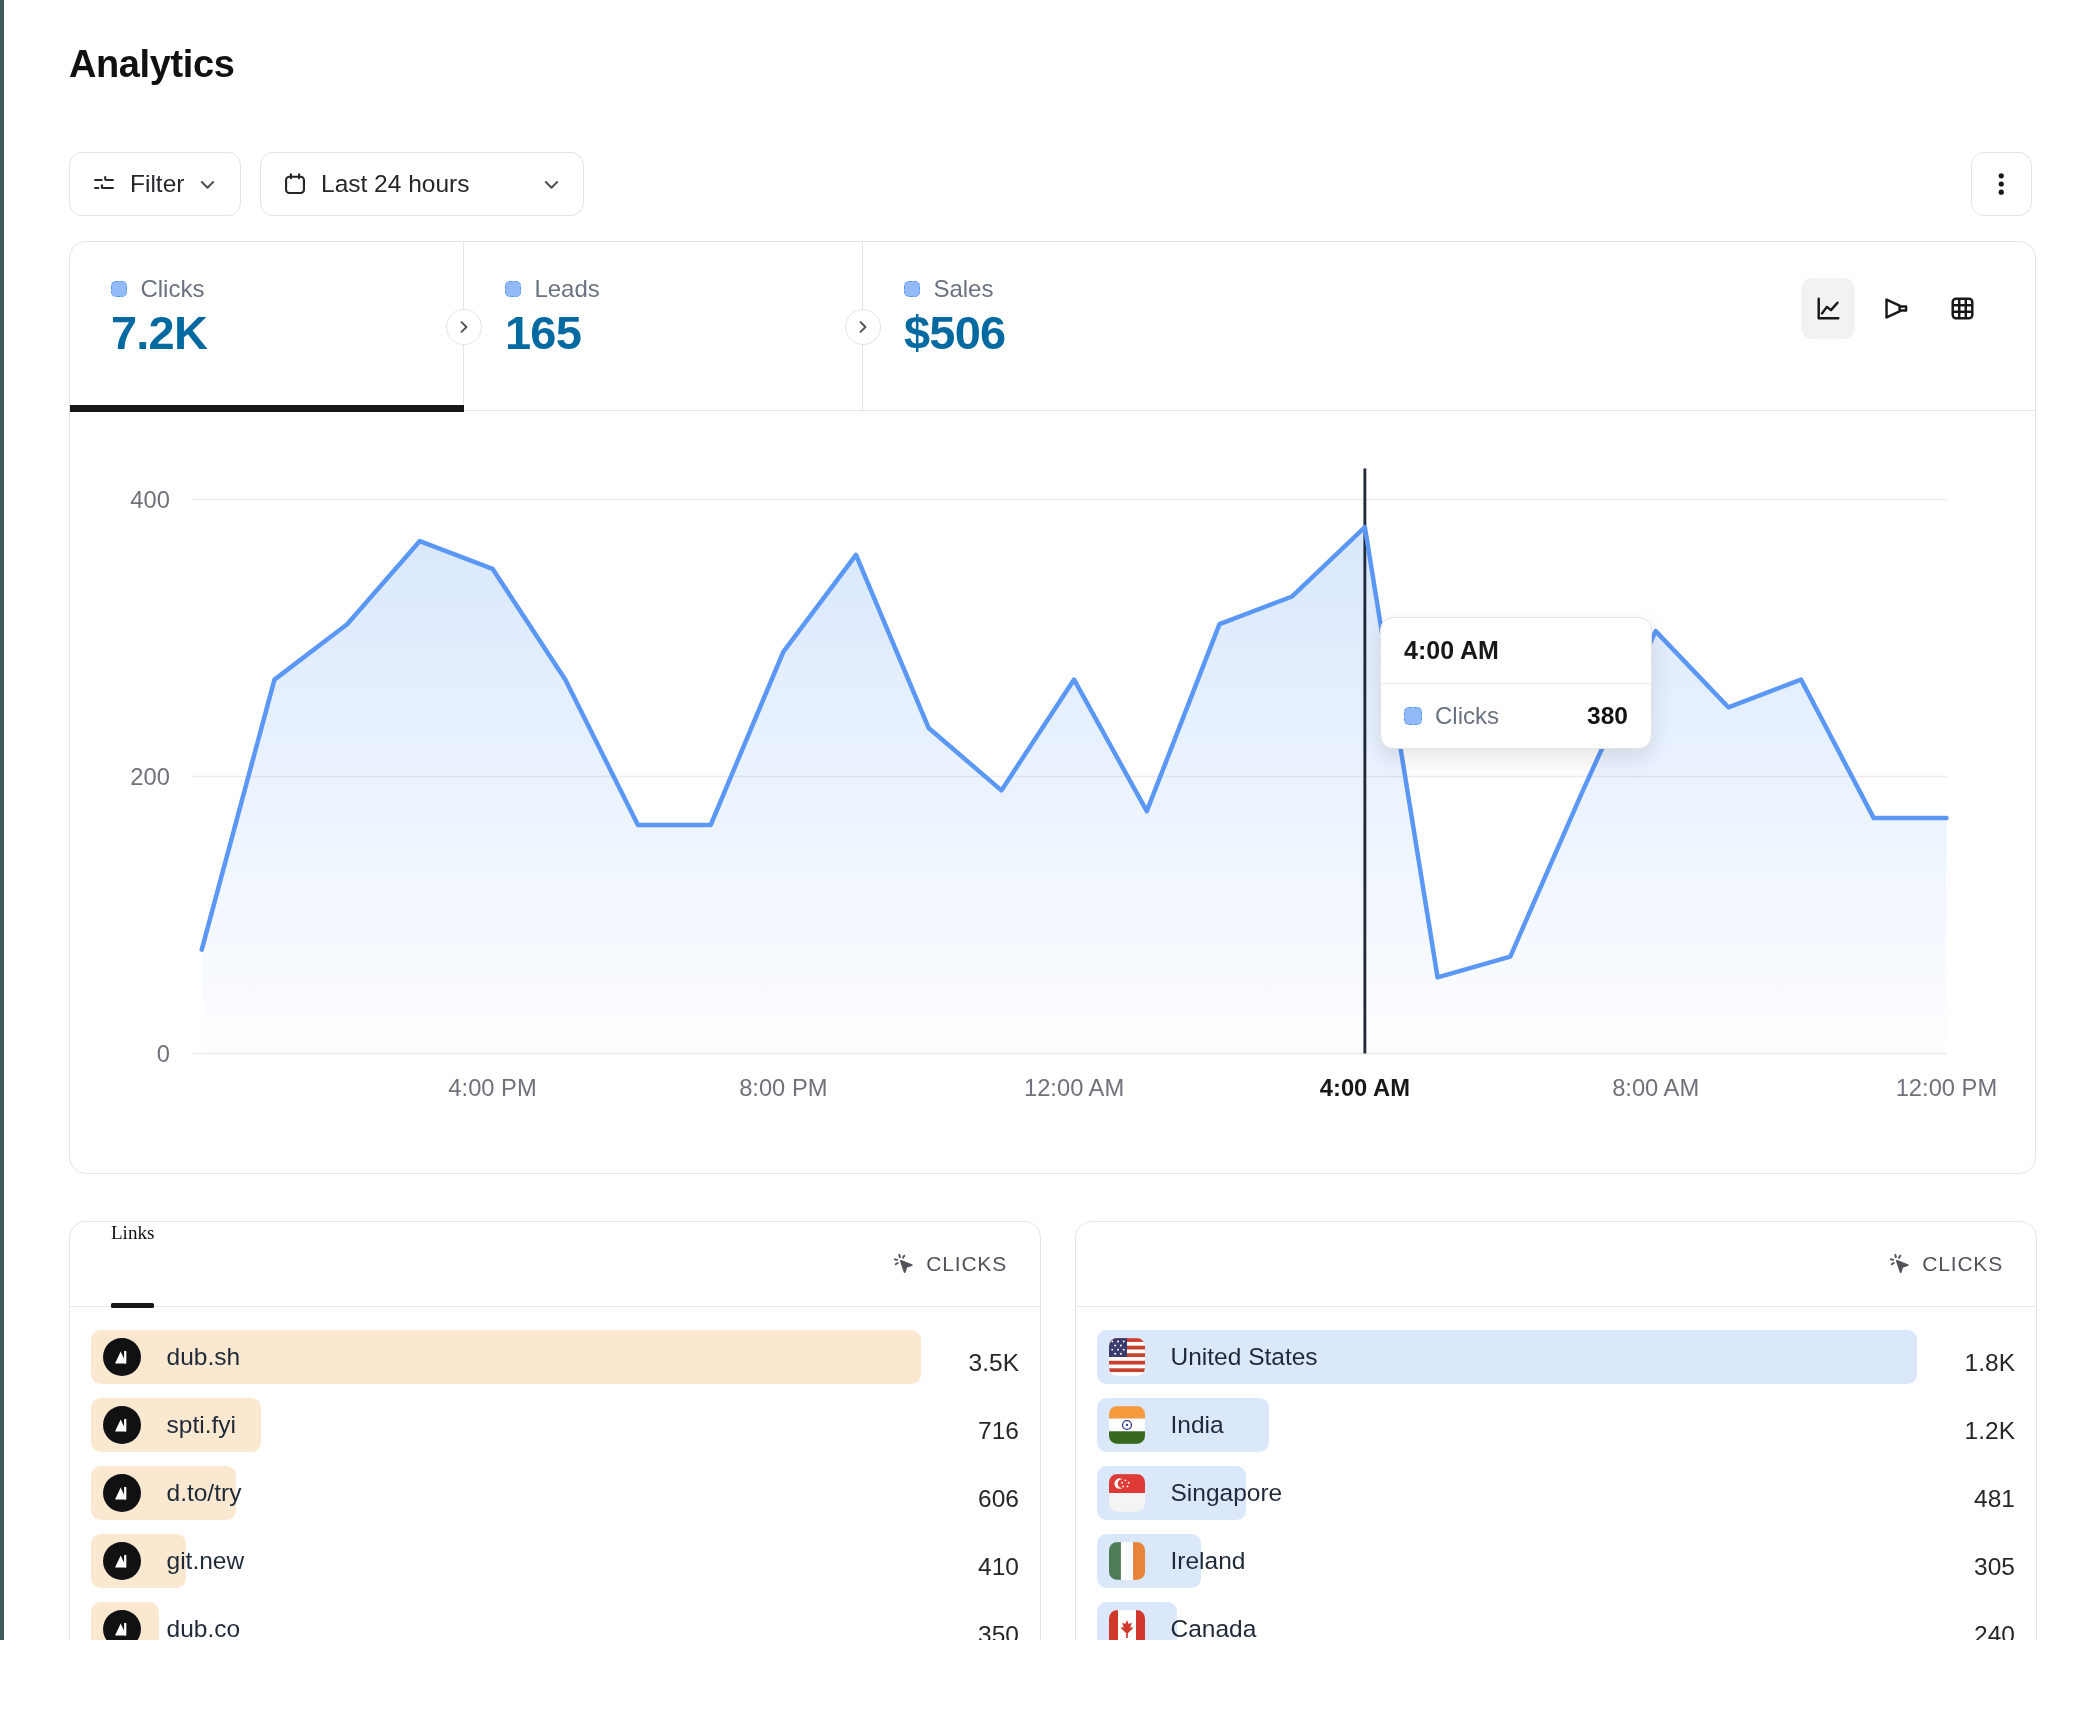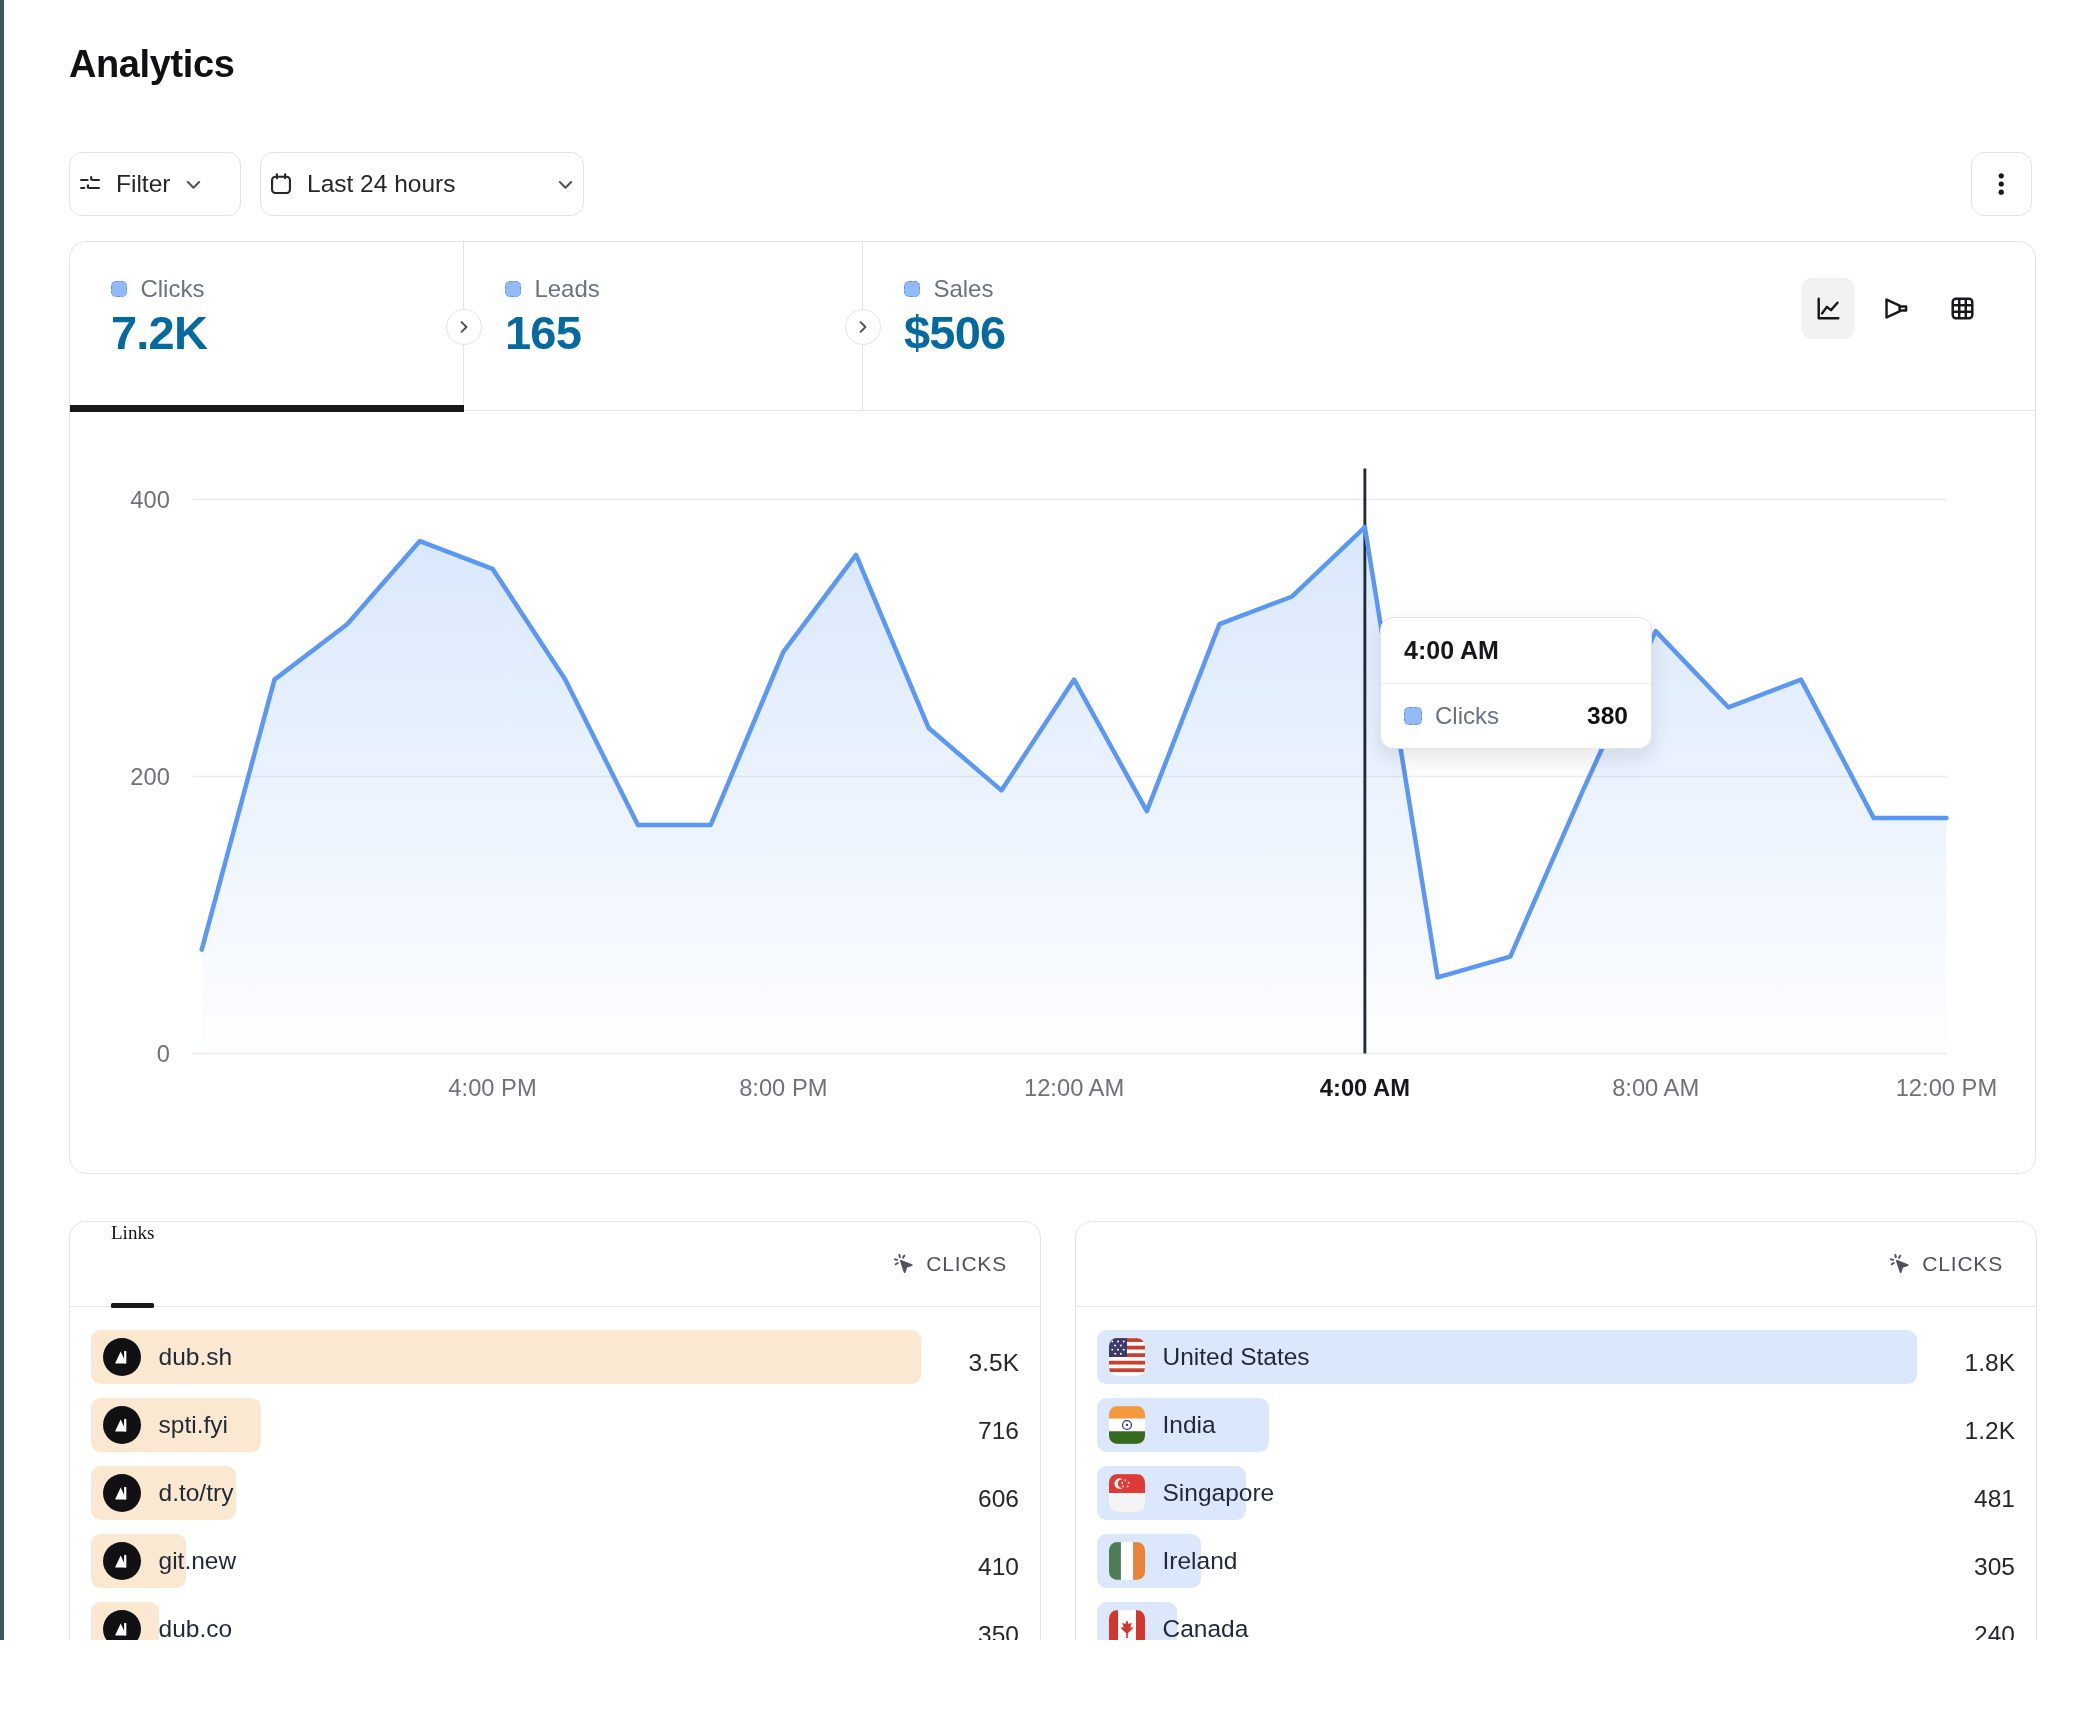--- a/index.html
+++ b/index.html
@@ -3,21 +3,21 @@
 <meta charset="utf-8">
 <style>
   * { margin:0; padding:0; box-sizing:border-box; }
   body { background:#fff; font-family:"Liberation Sans","DejaVu Sans",sans-serif; color:#18181b; }
   .screen { position:relative; width:2096px; height:1640px; background:#ffffff; overflow:hidden; }
   .edge-accent { position:absolute; left:0; top:0; width:4.1px; height:100%; background:#3e5a5c; }
 
   .page-title { position:absolute; left:69px; top:43px; font-size:38px; font-weight:700; color:#111113; letter-spacing:-0.4px; }
 
   
-  .btn { position:absolute; top:152px; height:64px; border:1.6px solid #e4e4e7; border-radius:13px; background:#fff; display:flex; align-items:center; gap:13px; padding:0 7px; font-size:24.5px; color:#26262b; cursor:pointer; }
+  .btn { position:absolute; top:152px; height:64px; border:1.6px solid #e4e4e7; border-radius:13px; background:#fff; display:flex; align-items:center; gap:13px; padding:0 21px; font-size:24.5px; color:#26262b; cursor:pointer; }
   .btn-filter { left:69px; width:172px; }
   .btn-date { left:260px; width:324px; }
   .btn-date .spacer { flex:1; }
   .btn-kebab { left:1971px; width:61px; justify-content:center; padding:0; }
   .icon { display:inline-flex; align-items:center; justify-content:center; flex:none; }
 
   
   .card { position:absolute; background:#fff; border:1.6px solid #e4e4e7; border-radius:16.4px; }
   .main-card { left:69px; top:241px; width:1967px; height:933px; }
 
@@ -55,21 +55,21 @@
   .panel-tabs { display:flex; gap:43px; height:100%; align-items:center; }
   .panel-tab { position:relative; height:100%; display:flex; align-items:flex-start; font-size:19px; color:#a1a1aa; cursor:pointer;font-family:Liberation Serif, serif; }
   .panel-tab.active { color:#111113; font-weight:500; }
   .panel-tab.active .tab-underline { position:absolute; left:0; bottom:-1.6px; width:100%; height:4.9px; background:#171717; border-radius:1.6px; }
   .metric-head { margin-left:auto; display:flex; align-items:center; gap:9.8px; font-size:21px; letter-spacing:0.8px; color:#52525b; font-weight:500; }
   .rows { padding:23px 21px 0 21px; }
   .row { position:relative; height:54px; margin-bottom:14px; display:flex; align-items:center; cursor:pointer; }
   .row .bar { position:absolute; left:0; top:0; height:100%; border-radius:9.8px; }
   .links-card .bar { background:#fbe8d0; }
   .geo-card .bar { background:#dbe7fa; }
-  .row .content { position:relative; display:flex; align-items:center; gap:18px; padding-left:11.5px; }
+  .row .content { position:relative; display:flex; align-items:center; gap:26px; padding-left:11.5px; }
   .row .value { margin-left:auto; position:relative; font-size:24.5px; color:#27272a;margin-top:12px; }
   .logo-circle { width:38px; height:38px; border-radius:50%; background:#111113; display:flex; align-items:center; justify-content:center; }
   .flag { width:36px; height:38px; border-radius:8.2px; overflow:hidden; display:flex; box-shadow:0 0 0 0.8px rgba(0,0,0,0.06) inset; }
   .row-label { font-size:24.5px; color:#1f2937; }
 </style>
 </head>
 <body>
 
 <div class="screen">
   <div class="edge-accent"></div>

